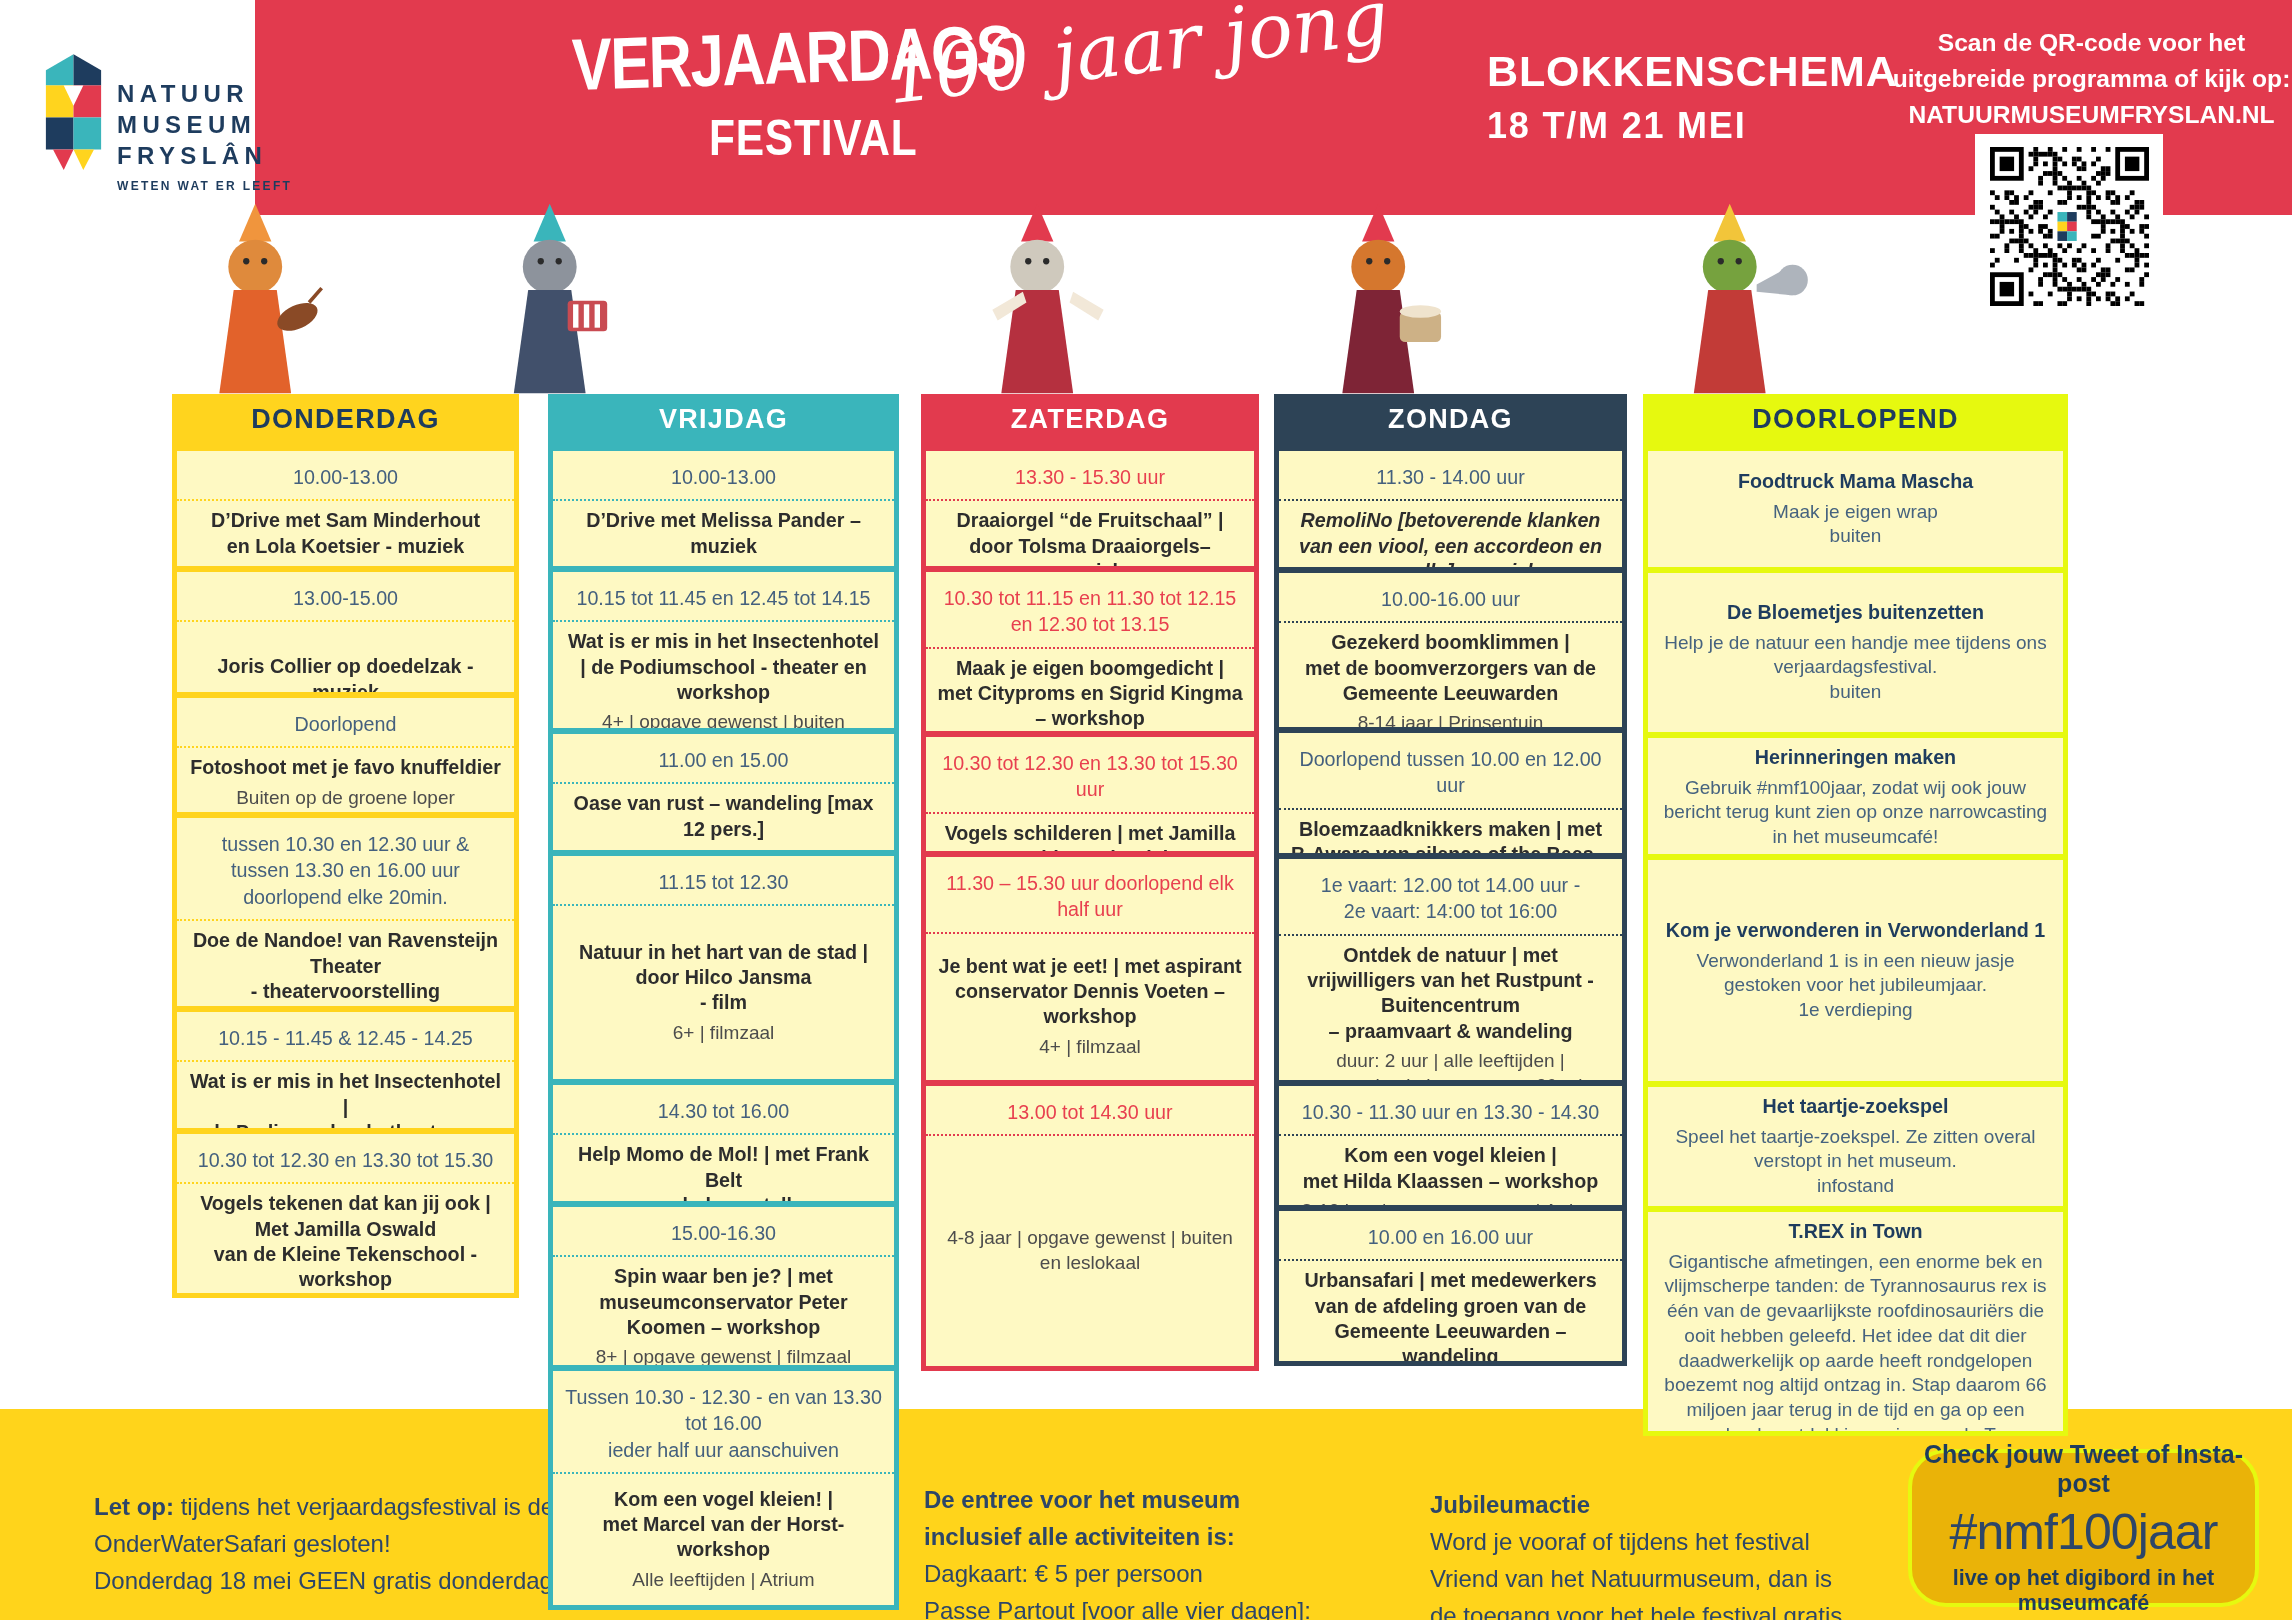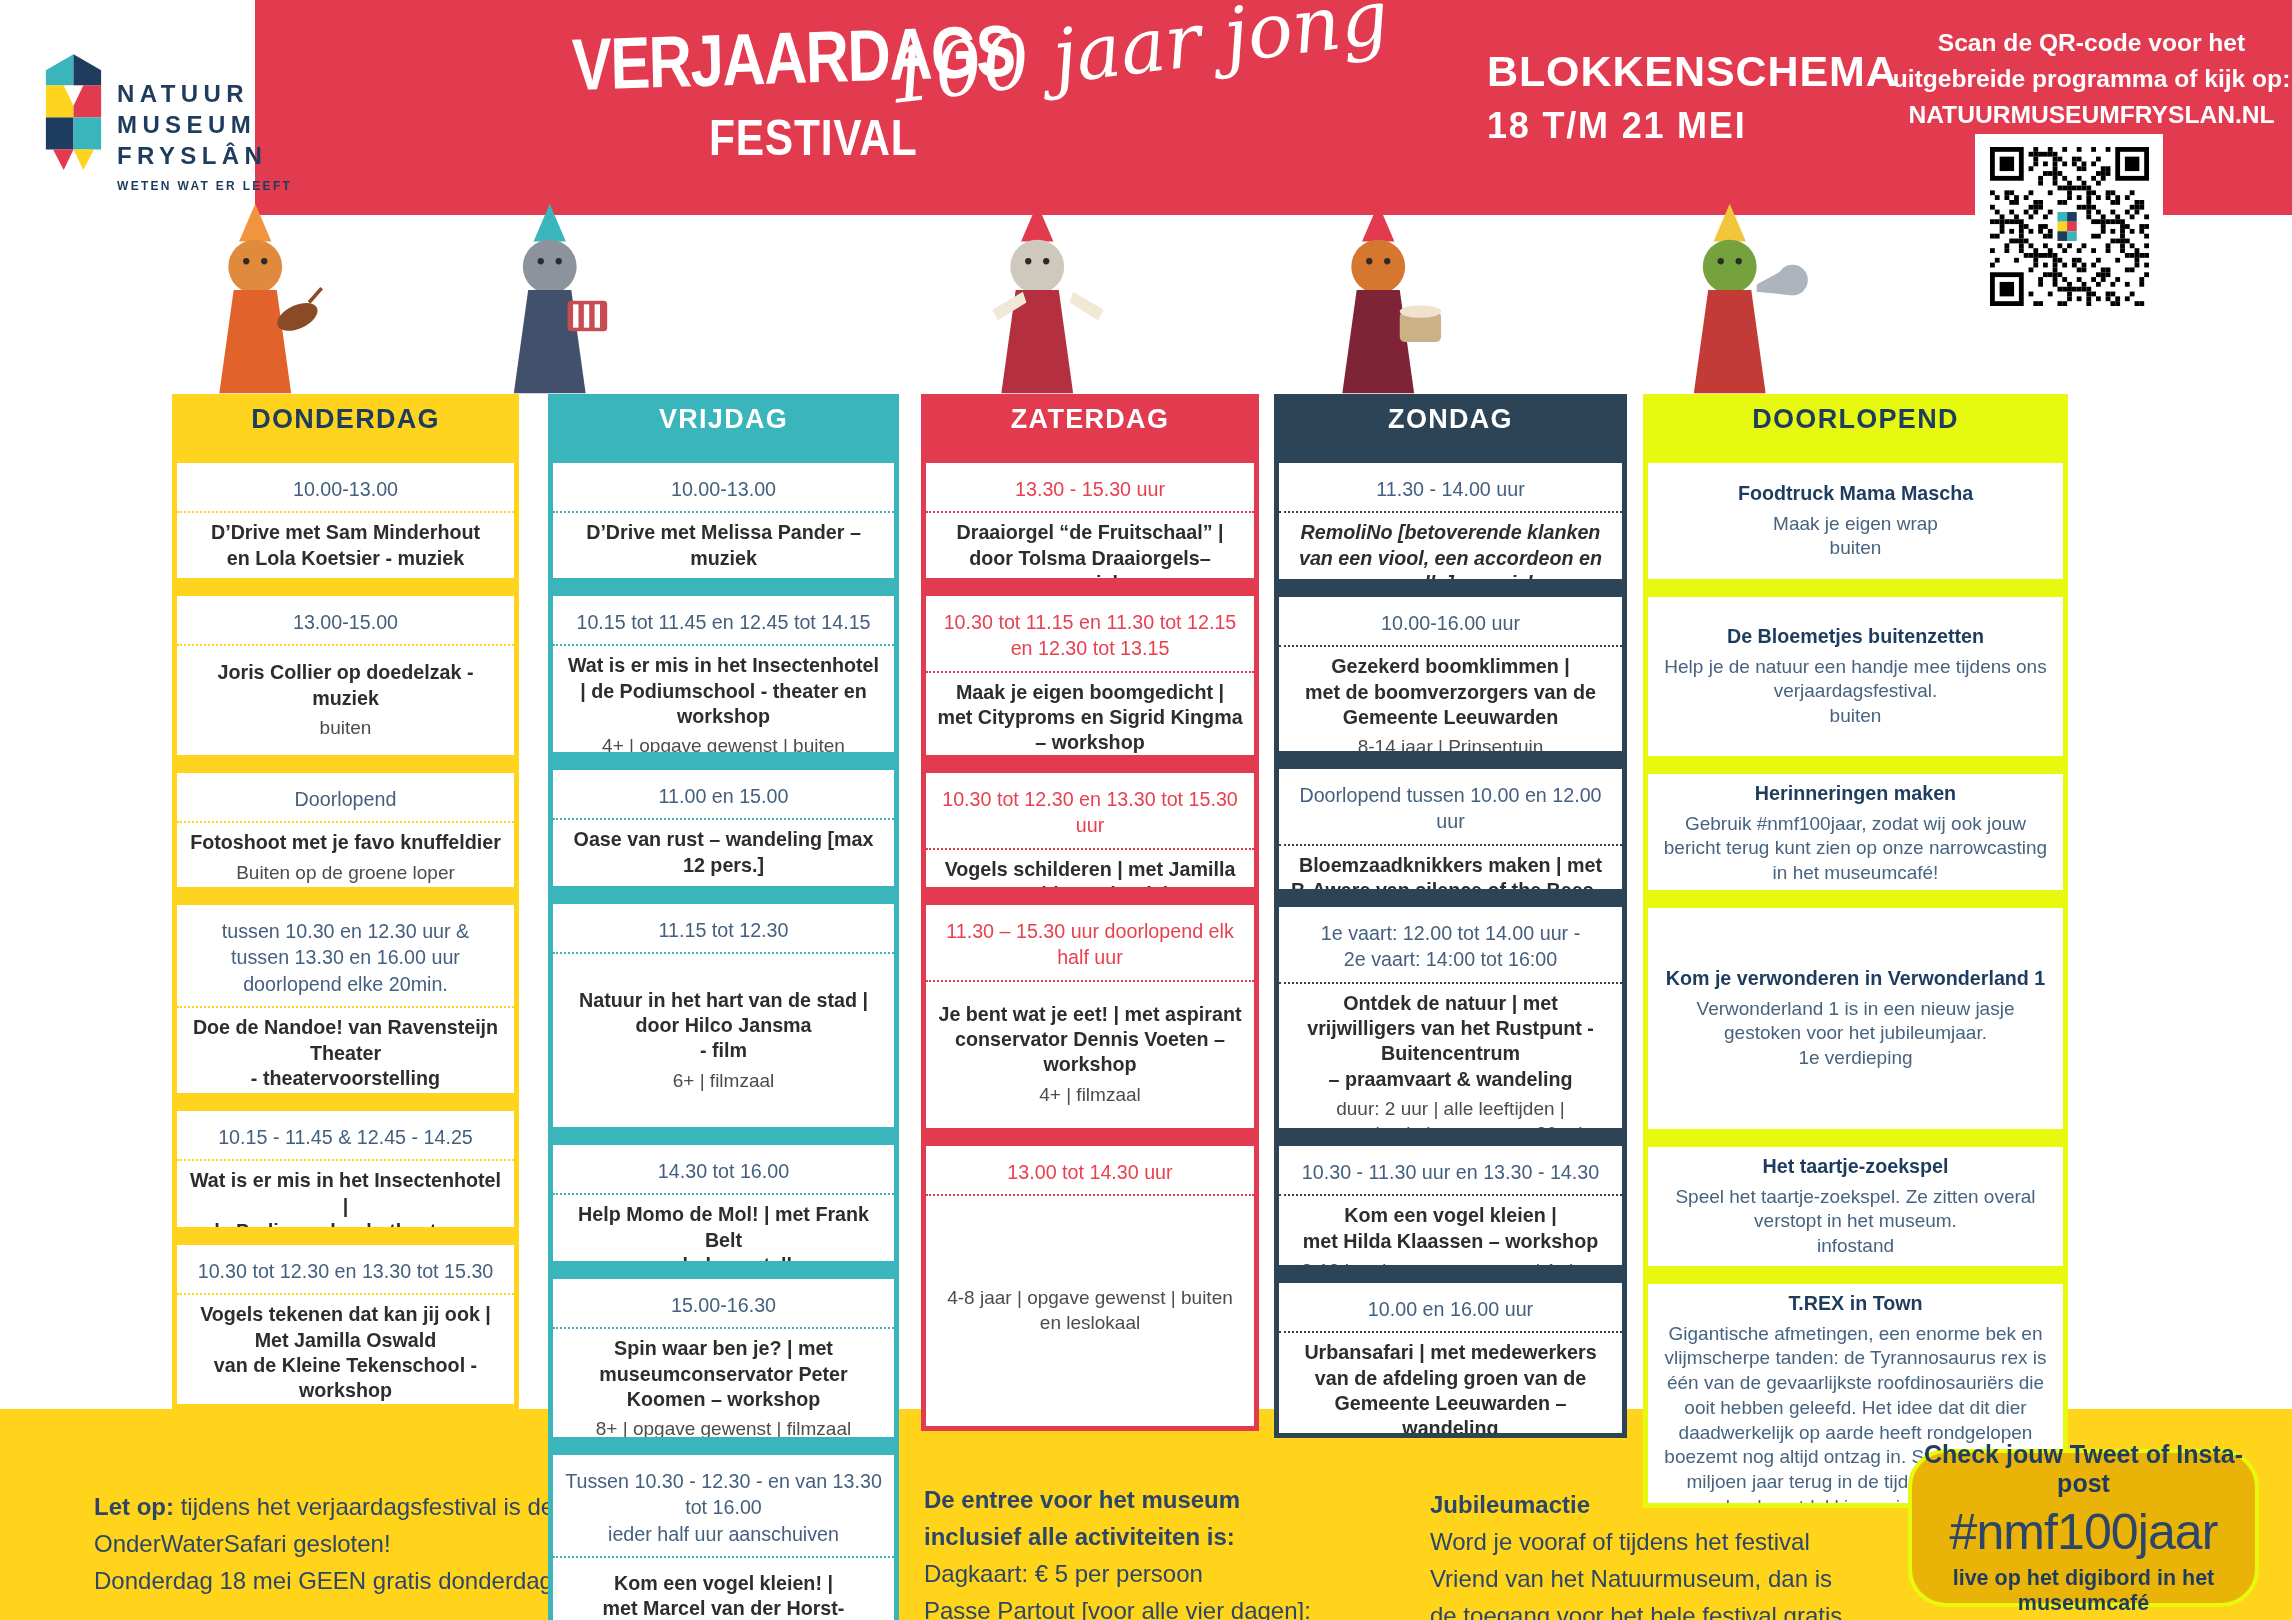--- a/index.html
+++ b/index.html
@@ -28,21 +28,21 @@
              color:#fff; font-size:24.6px; font-weight:bold; line-height:36px; }
   .qr-box { position:absolute; left:1975px; top:134px; width:188px; height:184px; background:#fff; padding:12.5px; }
 
   
   .mascot { position:absolute; top:202px; height:193px; }
 
   
   .column { position:absolute; top:394px; padding:0 5.4px 5.4px; z-index:3; background:var(--main); }
   .col-header { height:51px; margin:0 -5.4px; line-height:51px; text-align:center;
                 font-size:27px; font-weight:bold; letter-spacing:1.3px; background:var(--main); color:var(--htc); }
-  .block { margin-top:18px; background:#ffffff; display:flex; flex-direction:column; overflow:hidden; }
+  .block { margin-top:6px; background:#fef9c3; display:flex; flex-direction:column; overflow:hidden; }
   .time { padding:12.5px 7.2px 9px; text-align:center; color:var(--timec); font-size:19.7px; line-height:1.35;
           border-bottom:2.7px dotted var(--main); white-space:pre-line; }
   .content { flex:1; display:flex; flex-direction:column; justify-content:center; gap:5.4px;
              padding:7.2px 9px; text-align:center; }
   .ev-title { font-weight:bold; color:var(--titlec); font-size:19.7px; line-height:1.28; white-space:pre-line; }
   .ev-title.it { font-style:italic; }
   .ev-details { color:var(--detc); font-size:19px; line-height:1.3; white-space:pre-line; }
 
   
   .footer-band { position:absolute; left:0; top:1409px; width:2293px; height:211px; background:#FFD41B; z-index:1; }
@@ -459,21 +459,21 @@
       <div class="column" style="left: 172px; width: 347px; --main: #FFD41E; --htc: #1E3C5E; --timec: #44607E; --titlec: #2D2D2D; --detc: #4C4C4C;">
         <div class="col-header">DONDERDAG</div>
         <div class="block" style="height: 115px;">
           <div class="time">10.00-13.00</div>
           <div class="content">
             <div class="ev-title">D’Drive met Sam Minderhout
 en Lola Koetsier - muziek</div>
             <div class="ev-details">buiten</div>
           </div>
         </div>
-        <div class="block" style="height: 159px;">
+        <div class="block" style="height: 120px; gap: 25px;">
           <div class="time">13.00-15.00</div>
           <div class="content">
             <div class="ev-title">Joris Collier op doedelzak - muziek</div>
             <div class="ev-details">buiten</div>
           </div>
         </div>
         <div class="block" style="height: 114px;">
           <div class="time">Doorlopend</div>
           <div class="content">
             <div class="ev-title">Fotoshoot met je favo knuffeldier</div>

